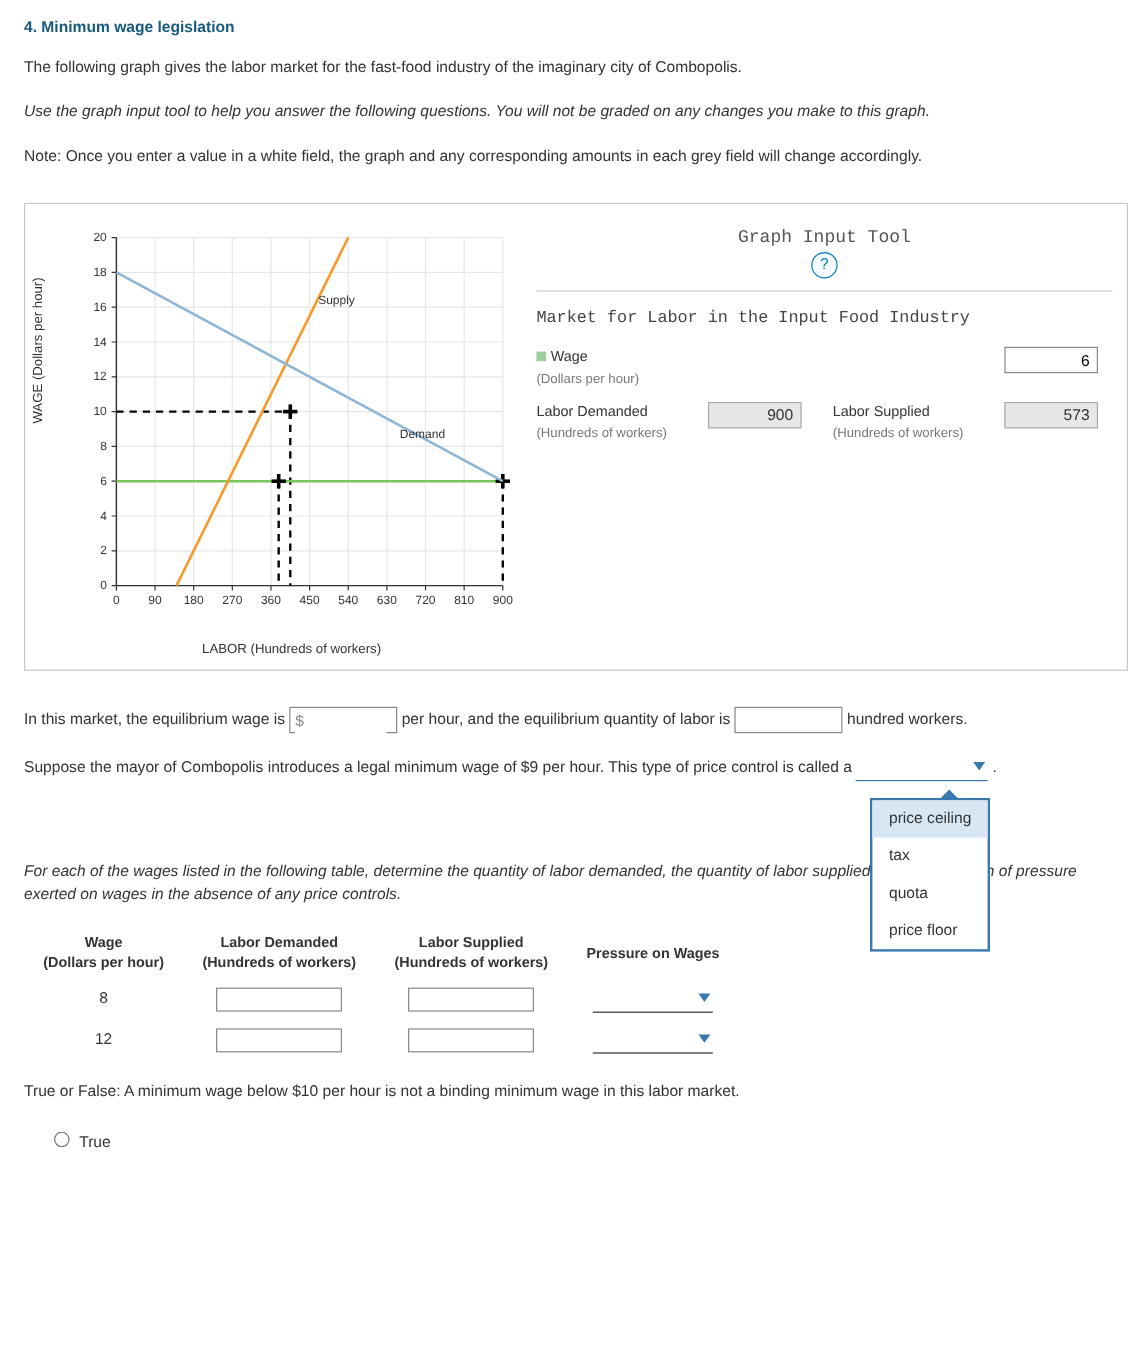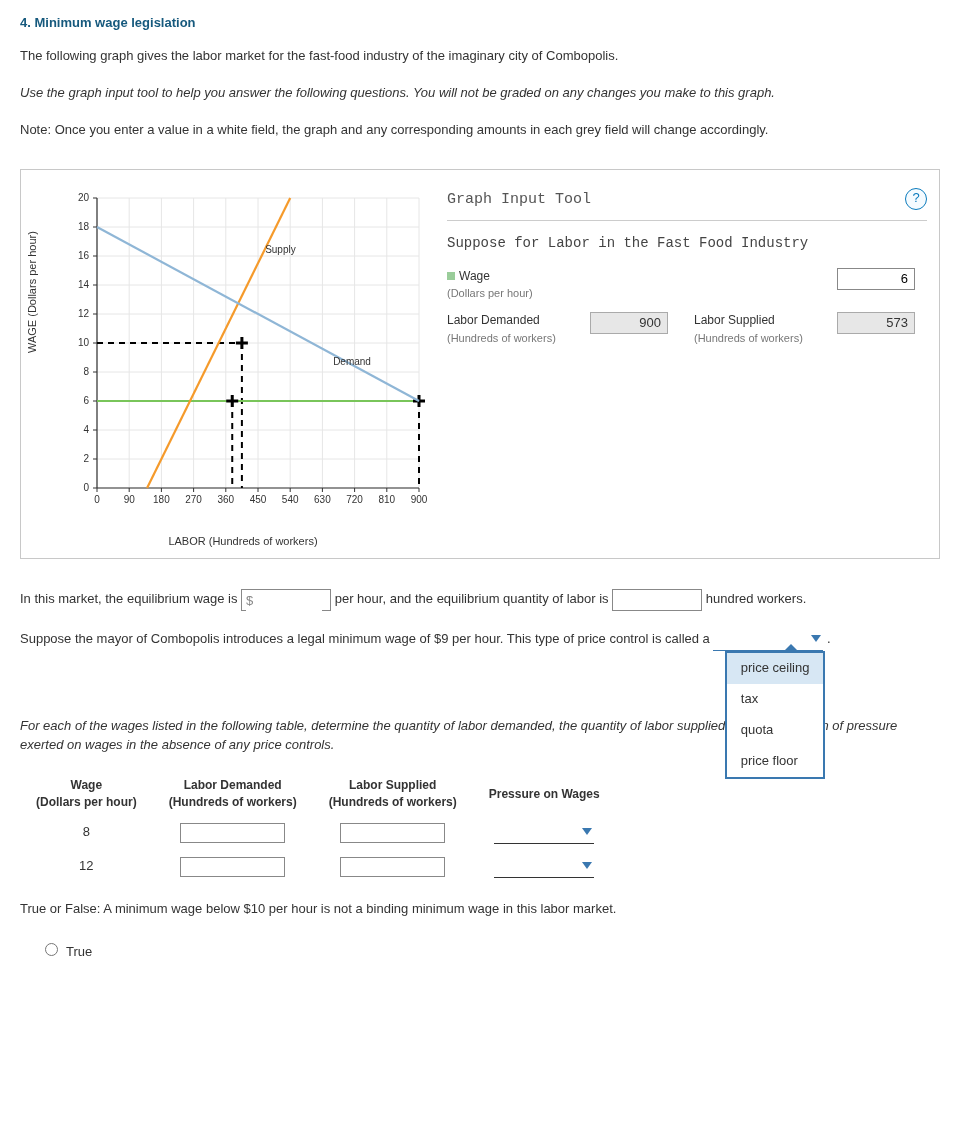--- a/index.html
+++ b/index.html
@@ -42,21 +42,21 @@
   .xlabel {
     text-align: center;
     font-size: 11px;
     margin-top: 16px;
     width: 380px;
     margin-left: 20px;
   }
   svg text { font-size: 10px; fill: #333; font-family: Verdana, Geneva, sans-serif; }
 
   
-  .tool-top { display:flex; justify-content:space-between; align-items:center; border-bottom:1px solid #ccc; padding-bottom:10px;}
+  .tool-top { display:flex; justify-content:space-between; align-items:center; border-bottom:1px solid #ccc; padding-bottom:10px;flex-direction:column;}
   .tool-title { font-family: "Courier New", monospace; font-size: 15px; color:#555; }
   .help-btn {
     width: 20px; height: 20px; border-radius: 50%;
     border: 1.5px solid #0b7bbd; color:#0b7bbd; background:#f5fbff;
     font-size: 13px; text-align:center; line-height:18px; cursor:pointer;
   }
   .tool-sub { font-family: "Courier New", monospace; font-size: 14px; color:#444; margin:12px 0 14px 0; }
   .rows { display:grid; grid-template-columns: 1fr 90px 1fr 90px; gap:10px 14px; align-items:start; }
   .row-label { font-size: 12px; }
   .row-label .unit { color:#777; font-size:11px; }
@@ -88,21 +88,21 @@
     background:#fff; box-sizing:border-box; text-align:left;
     padding:2px 18px 2px 4px; cursor:pointer; font-size:13px;
   }
   .blank-line .dd-trigger { border-bottom:1px solid #333; }
   .dd-chevron {
     position:absolute; right:2px; top:6px;
     width:0; height:0; border-left:5px solid transparent;
     border-right:5px solid transparent; border-top:7px solid #3a78b0;
   }
   .dd-menu {
-    position:absolute; top:22px; right:-2px;
+    position:absolute; top:36px; right:-2px;
     border:2px solid #3a78b0; background:#fff; z-index:5;
     min-width:86px;
   }
   .dd-pointer {
     position:absolute; top:-9px; right:24px;
     width:0; height:0;
     border-left:8px solid transparent; border-right:8px solid transparent;
     border-bottom:8px solid #3a78b0;
   }
   .dd-item {
@@ -228,21 +228,21 @@
         </svg>
     </div>
     <div class="xlabel">LABOR (Hundreds of workers)</div>
   </div>
 
   <div class="tool-zone">
     <div class="tool-top">
       <span class="tool-title">Graph Input Tool</span>
       <span class="help-btn">?</span>
     </div>
-    <div class="tool-sub">Suppose for Labor in the Fast Food Industry</div>
+    <div class="tool-sub">Market for Labor in the Input Food Industry</div>
 
     <div class="rows single-col">
       <div class="row-label">
         <span class="handle-sq"></span><span>Wage</span><br>
         <span class="unit">(Dollars per hour)</span>
       </div>
       <input class="num-input" value="6" style="">
     </div>
 
     <div class="rows">

